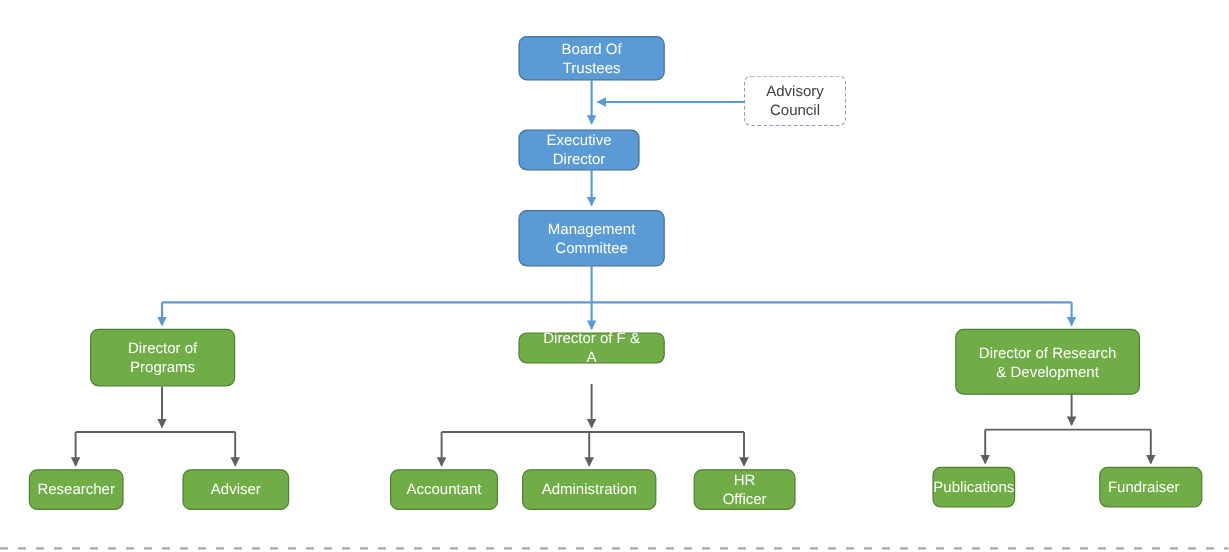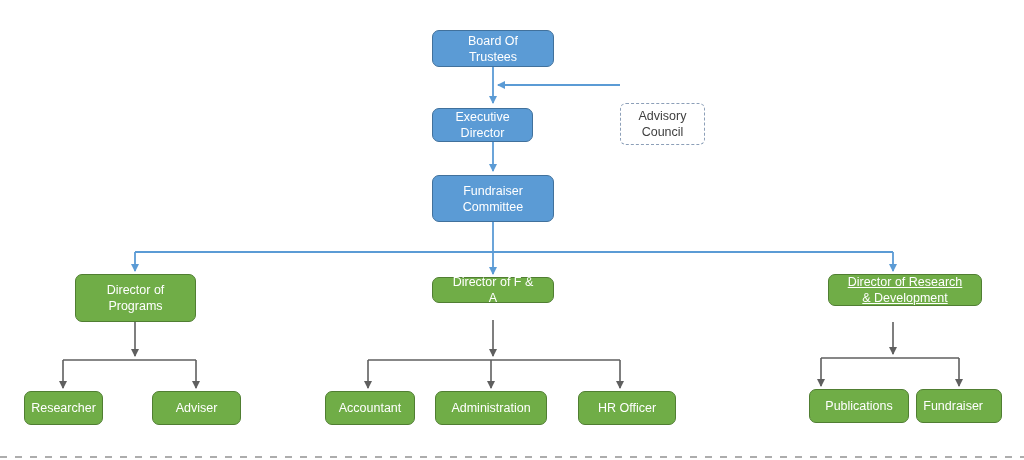--- a/index.html
+++ b/index.html
@@ -24,21 +24,20 @@
     line-height: 1.28;
     color: var(--node-text, #ffffff);
   }
   .node.blue  { background: var(--node-blue);  border: 1px solid var(--node-blue-border); }
   .node.green { background: var(--node-green); border: 1px solid var(--node-green-border); }
   .node.dashed {
     background: var(--advisory-bg, #ffffff);
     border: 1.5px dashed var(--advisory-border);
     color: var(--advisory-text);
     border-radius: 6px;
-    margin-top: 40px;
   }
   .lbl { padding: 0 18px; }
   .boundary {
     position: absolute;
     left: 0; right: 0; top: 456px; height: 2px;
     background: repeating-linear-gradient(90deg, var(--boundary-dash) 0 7px, transparent 7px 15px);
   }
 </style>
 </head>
 <body>
@@ -87,56 +86,56 @@
 
   <div class="node dashed" style="left:620px; top:63px; width:85px; height:42px;">
     <span class="lbl">Advisory Council</span>
   </div>
 
   <div class="node blue" style="left:432px; top:108px; width:101px; height:34px;">
     <span class="lbl">Executive Director</span>
   </div>
 
   <div class="node blue" style="left:432px; top:175px; width:122px; height:47px;">
-    <span class="lbl">Fundraiser Committee</span>
+    <span class="lbl">Management Committee</span>
   </div>
 
   <div class="node green" style="left:75px; top:274px; width:121px; height:48px;">
     <span class="lbl">Director of Programs</span>
   </div>
 
   <div class="node green" style="left:432px; top:277px; width:122px; height:26px;">
     <span class="lbl">Director of F &amp; A</span>
   </div>
 
-  <div class="node green" style="left:828px; top:274px; width:154px; height:32px;text-decoration:underline;">
+  <div class="node green" style="left:796px; top:274px; width:154px; height:55px;">
     <span class="lbl">Director of Research &amp; Development</span>
   </div>
 
   <div class="node green" style="left:24px; top:391px; width:79px; height:34px;">
     <span class="lbl">Researcher</span>
   </div>
 
   <div class="node green" style="left:152px; top:391px; width:89px; height:34px;">
     <span class="lbl">Adviser</span>
   </div>
 
   <div class="node green" style="left:325px; top:391px; width:90px; height:34px;">
     <span class="lbl">Accountant</span>
   </div>
 
   <div class="node green" style="left:435px; top:391px; width:112px; height:34px;">
     <span class="lbl">Administration</span>
   </div>
 
-  <div class="node green" style="left:578px; top:391px; width:98px; height:34px;">
+  <div class="node green" style="left:578px; top:391px; width:85px; height:34px;">
     <span class="lbl">HR Officer</span>
   </div>
 
-  <div class="node green" style="left:777px; top:389px; width:100px; height:34px;margin-left:32px;">
+  <div class="node green" style="left:777px; top:389px; width:69px; height:34px;">
     <span class="lbl">Publications</span>
   </div>
 
   <div class="node green" style="left:916px; top:389px; width:86px; height:34px;justify-content:flex-end;">
     <span class="lbl">Fundraiser</span>
   </div>
 
   <div class="boundary"></div>
 
 </div>

